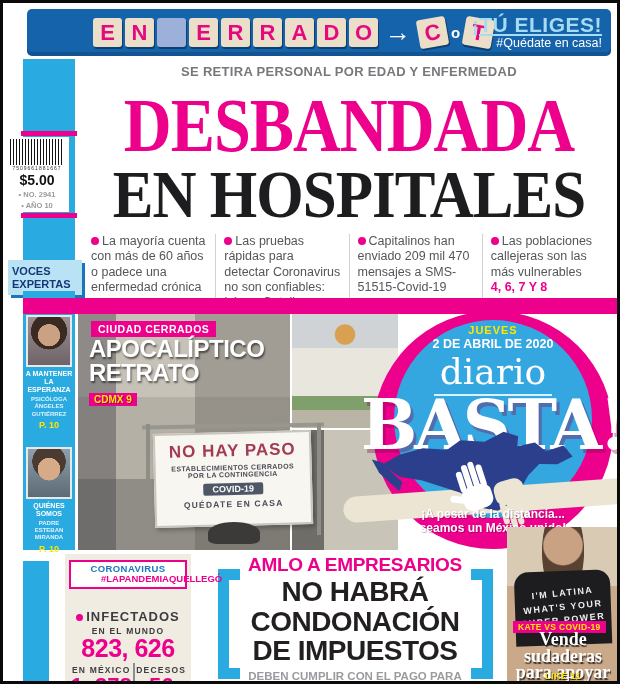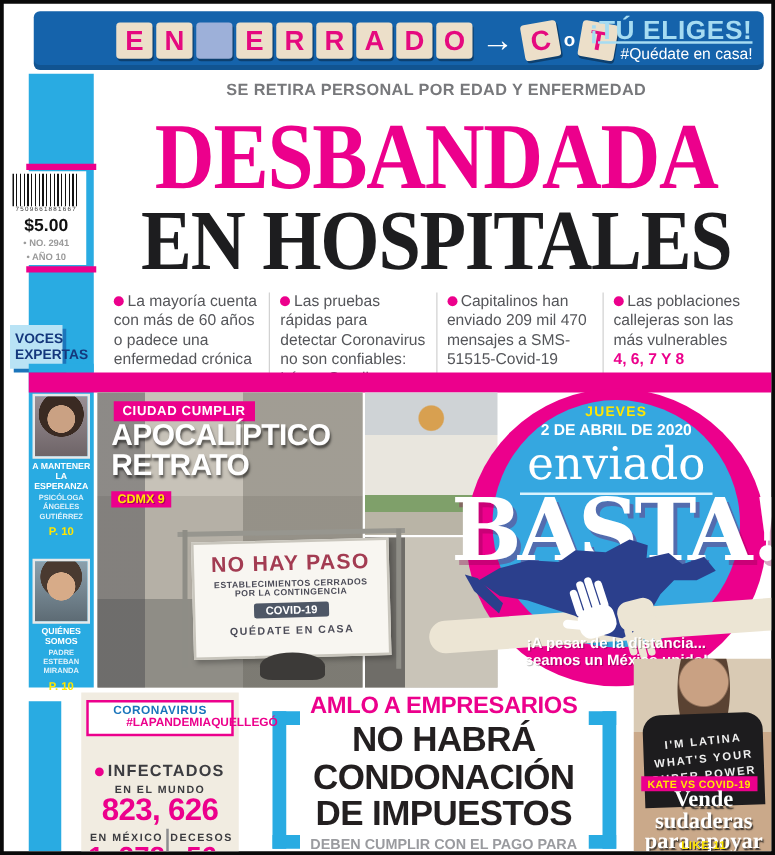--- a/index.html
+++ b/index.html
@@ -22,21 +22,21 @@
   .quedate{color:#fff;font-size:12.5px;margin-top:2px;}
   
   .sb-strip{position:absolute;left:20px;top:56px;width:52px;height:491px;background:#29abe2;}
   .sb-pink{position:absolute;left:18px;width:56px;height:5px;background:#ec008c;}
   .masthead-box{position:absolute;left:2px;top:134px;width:62px;background:#fff;padding:2px 1px;
                 text-align:center;}
   .barcode{height:26px;margin:0 4px;background:repeating-linear-gradient(90deg,#111 0 1px,#fff 1px 3px,#111 3px 4px,#fff 4px 6px);}
   .barcode-num{font-size:5px;color:#333;letter-spacing:1px;}
   .price{font-weight:bold;font-size:14px;color:#111;margin-top:1px;}
   .issue{font-size:7.5px;color:#9a9a9a;font-weight:bold;margin-top:2px;}
-  .voces{position:absolute;left:5px;top:257px;width:42px;background:#b9e3f5;color:#14377c;
+  .voces{position:absolute;left:5px;top:257px;width:74px;background:#b9e3f5;color:#14377c;
          font-weight:bold;font-size:11px;line-height:1.15;padding:5px 4px;box-sizing:border-box;
          box-shadow:3px 3px 0 #1b75bb;}
   .expert{position:absolute;left:22px;width:48px;text-align:center;}
   .expert-photo{width:42px;height:48px;margin:0 auto;border:2px solid #e8e8e8;background:
      radial-gradient(circle at 50% 38%,#caa183 0 30%,transparent 31%),
      radial-gradient(circle at 50% 30%,#3a2a22 0 45%,transparent 46%),
      linear-gradient(#9a8f95,#6e6467);}
   .expert-photo.man{background:
      radial-gradient(circle at 50% 42%,#d7ab88 0 32%,transparent 33%),
      radial-gradient(circle at 50% 26%,#4a3a30 0 40%,transparent 41%),
@@ -228,21 +228,21 @@
     </div>
   </div>
 
   <div class="cyan-accent"></div>
   <div class="pink-bar"></div>
 
   <div class="photo-main"></div>
   <div class="photo-ct"></div>
   <div class="photo-cb"></div>
 
-  <div class="badge-ciudad">CIUDAD CUMPLIR</div>
+  <div class="badge-ciudad">CIUDAD CERRADOS</div>
   <div class="retrato">
     <div>APOCALÍPTICO</div>
     <div>RETRATO</div>
   </div>
   <div class="cdmx">CDMX 9</div>
 
   <div class="barricade-top"></div>
   <div class="barricade-post" style="left:143px;top:421px;height:110px;"></div>
   <div class="barricade-post" style="left:314px;top:420px;height:112px;"></div>
   <div class="sign">
@@ -251,21 +251,21 @@
     <div class="sign-l2" style="margin-top:0;">POR LA CONTINGENCIA</div>
     <div><span class="sign-badge">COVID-19</span></div>
     <div class="sign-l4">QUÉDATE EN CASA</div>
   </div>
   <div class="kneeler"></div>
 
   <div class="circle-outer">
     <div class="circle-inner"></div>
     <div class="logo-day">JUEVES</div>
     <div class="logo-date">2 DE ABRIL DE 2020</div>
-    <div class="logo-diario"><span>enviado</span></div>
+    <div class="logo-diario"><span>diario</span></div>
     <div class="logo-basta">BASTA!</div>
     <svg class="logo-art" viewBox="0 0 250 112" style="overflow:visible;">
       <rect x="-25" y="58" width="300" height="26" rx="13" fill="#ece5d4" transform="rotate(-4 125 70)"></rect>
       <g transform="rotate(-6 125 45)">
         <path d="M16,24 L34,16 L58,12 L82,16 L96,8 L120,12 L140,4 L154,10 L152,20 L170,18 L180,28 L198,24 L206,36 L190,42 L172,40 L160,50 L150,64 L140,76 L126,82 L112,78 L102,68 L90,60 L72,52 L54,44 L32,38 Z" fill="#2b3f8c"></path>
         <path d="M6,18 L16,22 L34,44 L30,52 L12,32 Z" fill="#2b3f8c"></path>
       </g>
       <g transform="translate(88,50) rotate(-18)" fill="#ffffff">
         <rect x="0" y="12" width="30" height="24" rx="9"></rect>
         <rect x="1" y="-6" width="6" height="22" rx="3"></rect>

